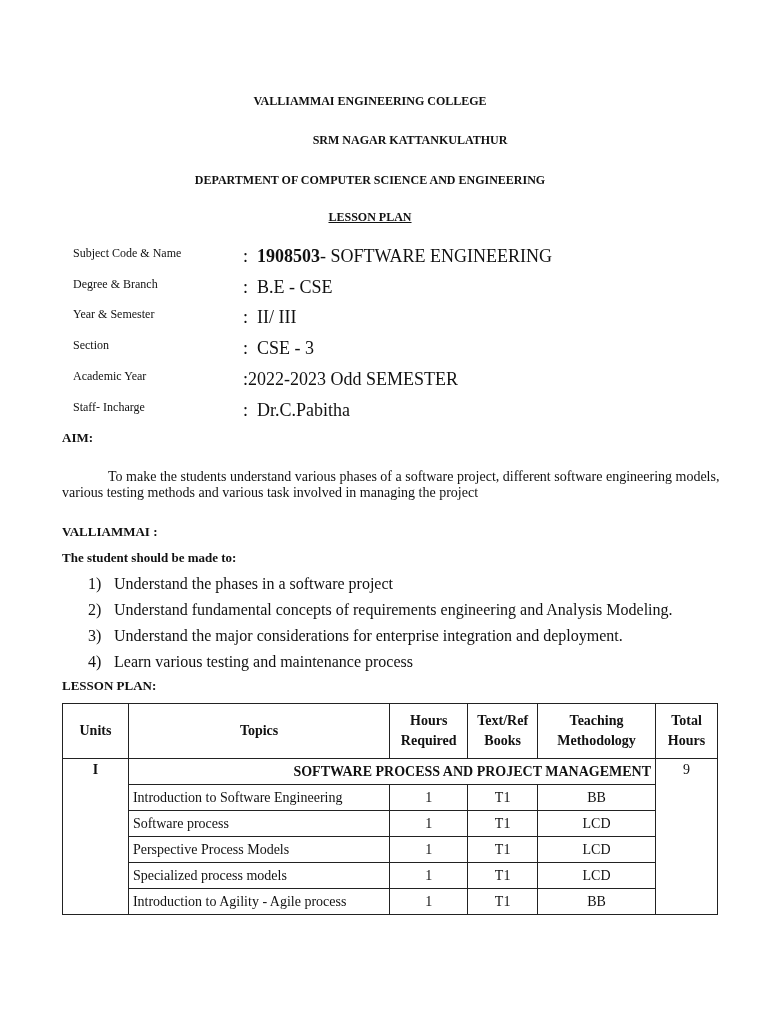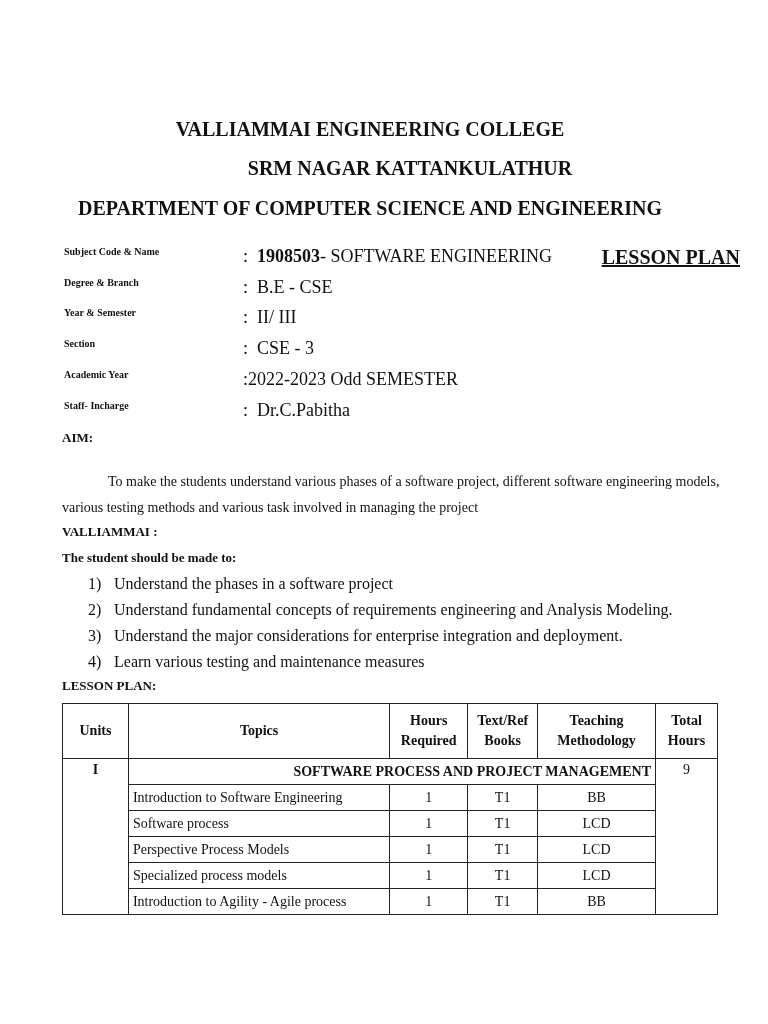--- a/index.html
+++ b/index.html
@@ -1,42 +1,42 @@
 <!DOCTYPE html>
 <html><head>
 <meta charset="utf-8">
 <style>
   html, body { margin:0; padding:0; background:#ffffff; }
   body { width:768px; height:1024px; position:relative; overflow:hidden;
          font-family:"Liberation Serif", serif; color:#111; font-size:14px; }
-  .center { position:absolute; left:0; width:740px; text-align:center; font-weight:bold; font-size:20px;margin-top:24px; }
+  .center { position:absolute; left:0; width:740px; text-align:center; font-weight:bold; font-size:12px; }
   .u { text-decoration:underline; }
-  .info-label { position:absolute; left:64px; font-weight:bold; font-size:10px; }
+  .info-label { position:absolute; left:73px; font-weight:normal; font-size:12px; }
   .info-val { position:absolute; left:243px; font-size:18px; }
   .info-val b { font-weight:bold; }
   .h { position:absolute; left:62px; font-weight:bold; font-size:13px; }
-  .para { position:absolute; left:62px; width:660px; font-size:14px; line-height:26px; text-indent:46px; }
+  .para { position:absolute; left:62px; width:660px; font-size:14px; line-height:16px; text-indent:46px; }
   .obj { position:absolute; left:88px; font-size:16px; }
   .obj .n { display:inline-block; width:26px; }
   table { position:absolute; left:62px; top:703px; border-collapse:collapse; width:656px; font-size:14px; }
   td, th { border:1px solid #222; padding:0 4px; }
   th { font-weight:bold; text-align:center; height:54px; line-height:20px; }
   td { height:25px; }
   td.c { text-align:center; }
   td.unit { text-align:center; font-weight:bold; vertical-align:top; padding-top:3px; }
   td.tot { text-align:center; vertical-align:top; padding-top:3px; }
   td.section { text-align:right; font-weight:bold; }
 </style>
 </head>
 <body>
 
 <div class="center" style="top:94px;">VALLIAMMAI ENGINEERING COLLEGE</div>
 <div class="center" style="top:133px;padding-left:40px;">SRM NAGAR KATTANKULATHUR</div>
 <div class="center" style="top:173px;">DEPARTMENT OF COMPUTER SCIENCE AND ENGINEERING</div>
-<div class="center u" style="top:222px;text-align:right;">LESSON PLAN</div>
+<div class="center u" style="top:210px;">LESSON PLAN</div>
 
 <div class="info-label" style="top:246px;">Subject Code &amp; Name</div>
 <div class="info-val" style="top:246px;"><span>:</span>&nbsp; <b>1908503</b><span>- SOFTWARE ENGINEERING</span></div>
 
 <div class="info-label" style="top:277px;">Degree &amp; Branch</div>
 <div class="info-val" style="top:277px;"><span>:</span>&nbsp; <span>B.E -  CSE</span></div>
 
 <div class="info-label" style="top:307px;">Year &amp; Semester</div>
 <div class="info-val" style="top:307px;"><span>:</span>&nbsp; <span>II/ III</span></div>
 
@@ -50,21 +50,21 @@
 <div class="info-val" style="top:400px;"><span>:</span>&nbsp; <span>Dr.C.Pabitha</span></div>
 
 <div class="h" style="top:430px;">AIM:</div>
 <div class="para" style="top:469px;">To make the students understand various phases of a software project, different software engineering models, various testing methods and various task involved in managing the project</div>
 
 <div class="h" style="top:524px;">VALLIAMMAI :</div>
 <div class="h" style="top:550px;">The student should be made to:</div>
 <div class="obj" style="top:575px;"><span class="n">1)</span><span>Understand the phases in a software project</span></div>
 <div class="obj" style="top:601px;"><span class="n">2)</span><span>Understand fundamental concepts of requirements engineering and Analysis Modeling.</span></div>
 <div class="obj" style="top:627px;"><span class="n">3)</span><span>Understand the major considerations for enterprise integration and deployment.</span></div>
-<div class="obj" style="top:653px;"><span class="n">4)</span><span>Learn various testing and maintenance measures</span></div>
+<div class="obj" style="top:653px;"><span class="n">4)</span><span>Learn various testing and maintenance process</span></div>
 
 <div class="h" style="top:678px;">LESSON PLAN:</div>
 
 <table>
   <colgroup>
     <col style="width:66px">
       <col style="width:262px">
       <col style="width:78px">
       <col style="width:70px">
       <col style="width:118px">

